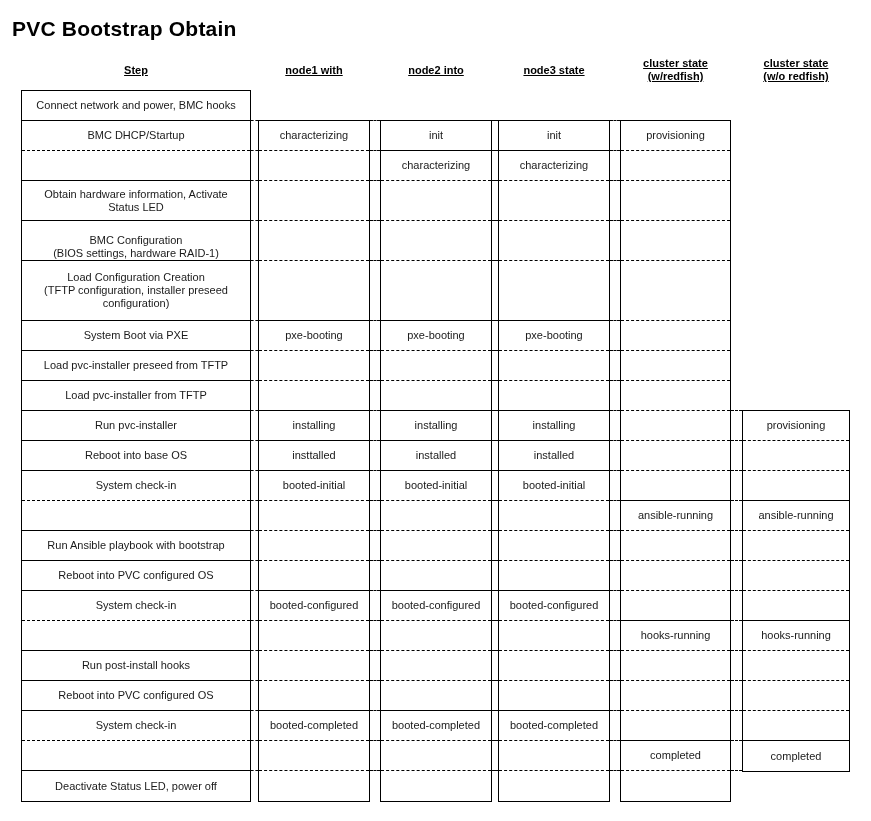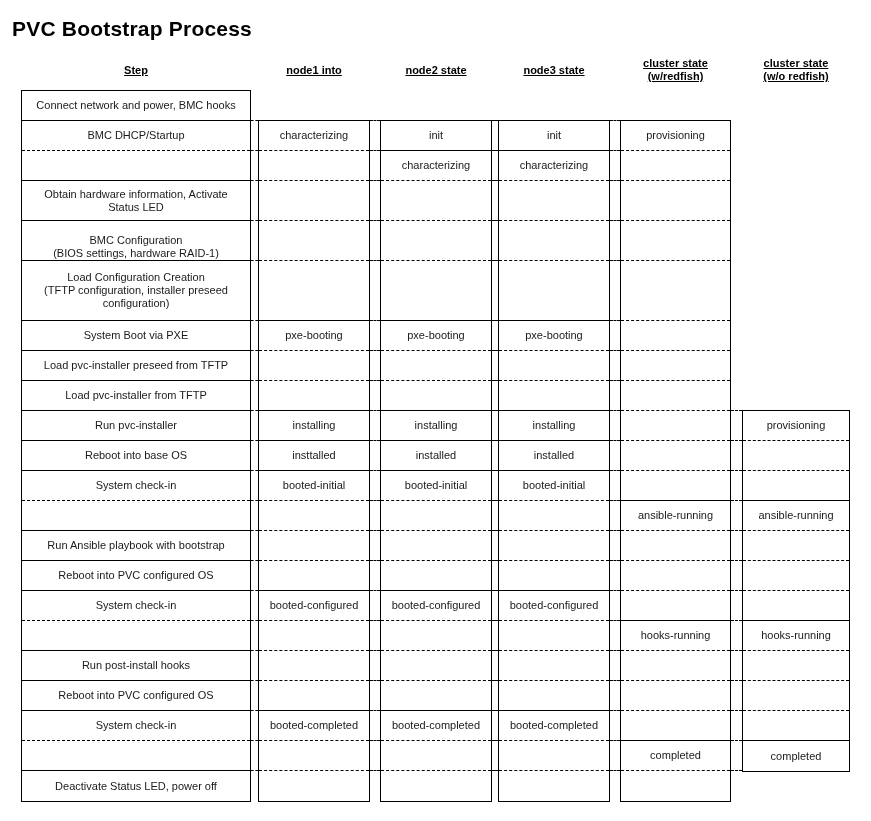--- a/index.html
+++ b/index.html
@@ -31,25 +31,25 @@
     font-size:11px;line-height:13px;text-align:center;white-space:pre-line;color:#1a1a1a;
   }
   .connector{
     position:absolute;height:0;border-top:1px dashed #000000;
   }
 </style>
 </head>
 <body>
 
 <div class="canvas">
-  <div class="title">PVC Bootstrap Process</div>
+  <div class="title">PVC Bootstrap Obtain</div>
 
   <div class="col-header" id="h-step">Step</div>
-  <div class="col-header" id="h-node1">node1 into</div>
-  <div class="col-header" id="h-node2">node2 state</div>
+  <div class="col-header" id="h-node1">node1 with</div>
+  <div class="col-header" id="h-node2">node2 into</div>
   <div class="col-header" id="h-node3">node3 state</div>
   <div class="col-header" id="h-cluster-redfish">cluster state
 (w/redfish)</div>
   <div class="col-header" id="h-cluster-noredfish">cluster state
 (w/o redfish)</div>
 
   <div id="table-layer">
       <div class="col-box" style="left: 21px; top: 90px; width: 230px;">
         <div class="cell" style="height: 30px; border-bottom: 1px solid rgb(0, 0, 0);">
           <span class="cell-text">Connect network and power, BMC hooks</span>

